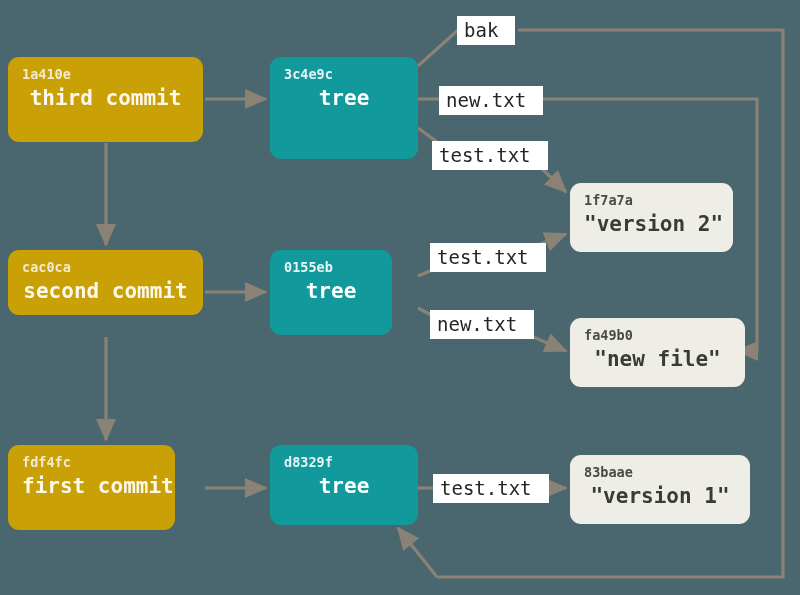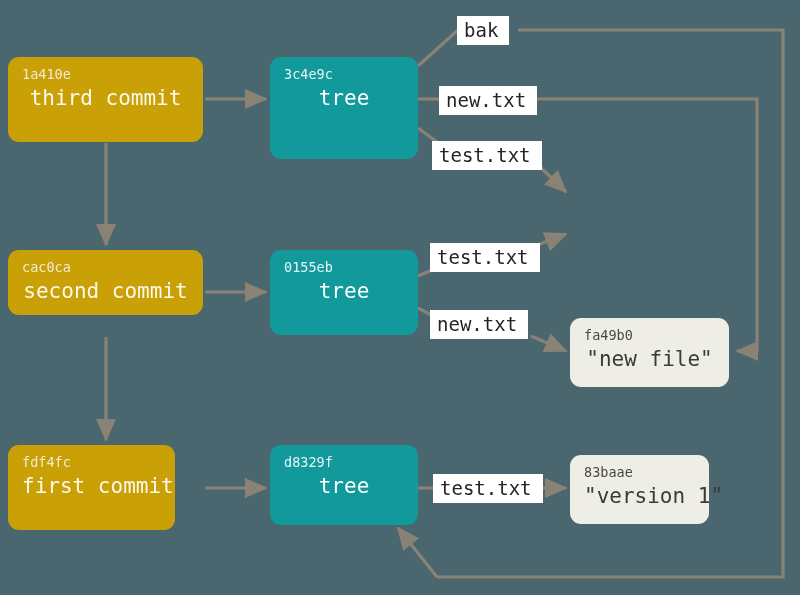--- a/index.html
+++ b/index.html
@@ -22,20 +22,21 @@
     top: 0;
     width: 800px;
     height: 595px;
     pointer-events: none;
   }
   .node {
     position: absolute;
     border-radius: 11px;
     box-sizing: border-box;
     padding: 9px 14px 0 14px;
+    font-weight: bold;
   }
   .node .hash {
     font-size: 13.5px;
     line-height: 16px;
     letter-spacing: 0px;
     white-space: nowrap;
   }
   .node .title {
     font-size: 21px;
     line-height: 30px;
@@ -58,21 +59,21 @@
   }
   .node.blob .hash { color: #4a4a44; }
   .node.blob .title { color: #3a3a36; }
 
   .edge-label {
     position: absolute;
     background: #ffffff;
     color: #262523;
     font-size: 19px;
     line-height: 26px;
-    padding: 1px 11px 2px 7px;
+    padding: 1px 17px 2px 7px;
     white-space: nowrap;
     box-sizing: border-box;
   }
 </style>
 </head>
 <body>
 
 <div id="canvas">
 
   <svg id="edge-layer" viewBox="0 0 800 595" width="800" height="595">
@@ -135,37 +136,41 @@
   <div class="node commit" style="left:8px; top:445px; width:167px; height:85px;">
     <div class="hash">fdf4fc</div>
     <div class="title">first commit</div>
   </div>
 
   <div class="node tree" style="left:270px; top:57px; width:148px; height:102px;">
     <div class="hash">3c4e9c</div>
     <div class="title">tree</div>
   </div>
 
-  <div class="node tree" style="left:270px; top:250px; width:148px; height:85px;">
+  <div class="node tree" style="left:270px; top:250px; width:122px; height:85px;">
     <div class="hash">0155eb</div>
     <div class="title">tree</div>
   </div>
 
   <div class="node tree" style="left:270px; top:445px; width:148px; height:80px;">
     <div class="hash">d8329f</div>
     <div class="title">tree</div>
   </div>
 
+  <div class="node blob" style="left:570px; top:183px; width:163px; height:69px;">
+    <div class="hash">1f7a7a</div>
+    <div class="title">"version 2"</div>
+  </div>
 
-  <div class="node blob" style="left:570px; top:318px; width:159px; height:69px;">
+  <div class="node blob" style="left:570px; top:318px; width:175px; height:69px;">
     <div class="hash">fa49b0</div>
     <div class="title">"new file"</div>
   </div>
 
-  <div class="node blob" style="left:570px; top:455px; width:139px; height:69px;">
+  <div class="node blob" style="left:570px; top:455px; width:180px; height:69px;">
     <div class="hash">83baae</div>
     <div class="title">"version 1"</div>
   </div>
 
   <div class="edge-label" style="left:457px; top:16px;">bak</div>
 
   <div class="edge-label" style="left:439px; top:86px;">new.txt</div>
 
   <div class="edge-label" style="left:432px; top:141px;">test.txt</div>
 

